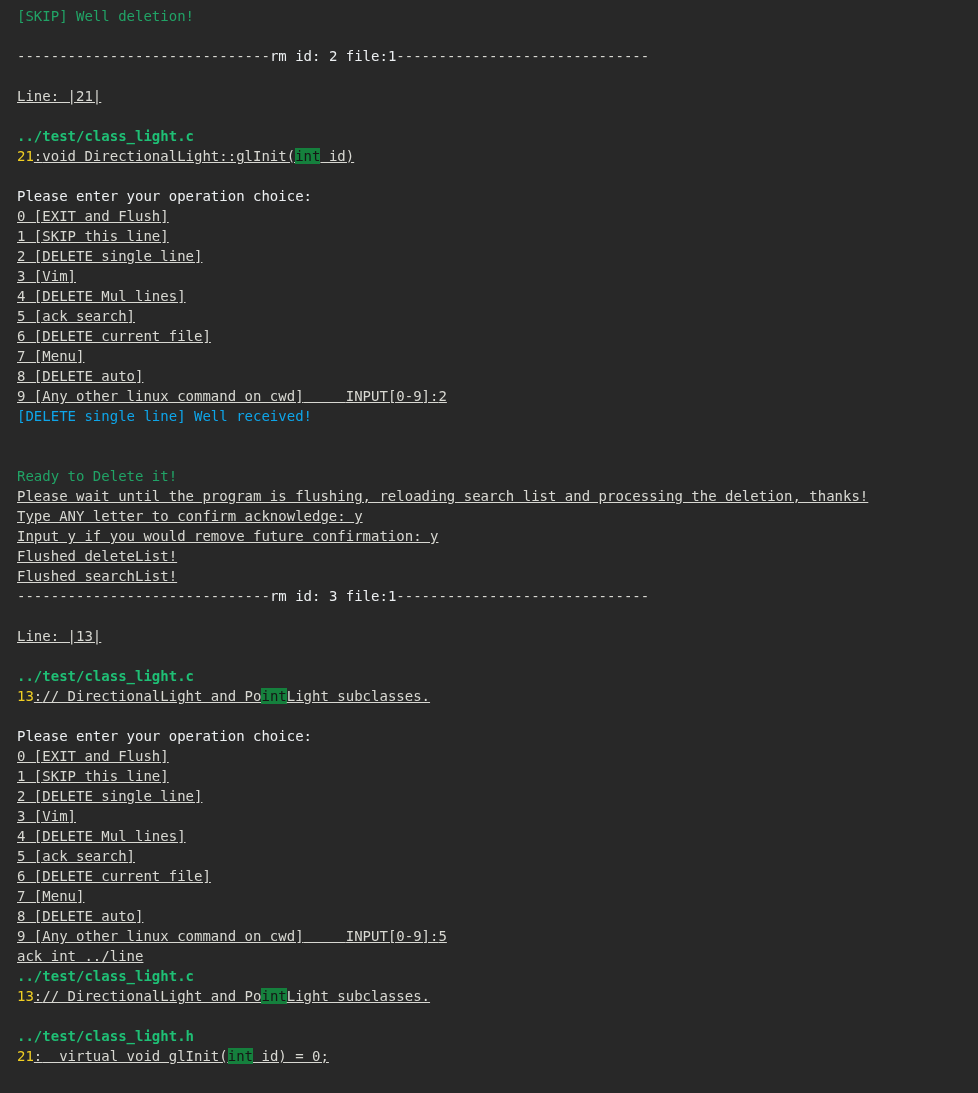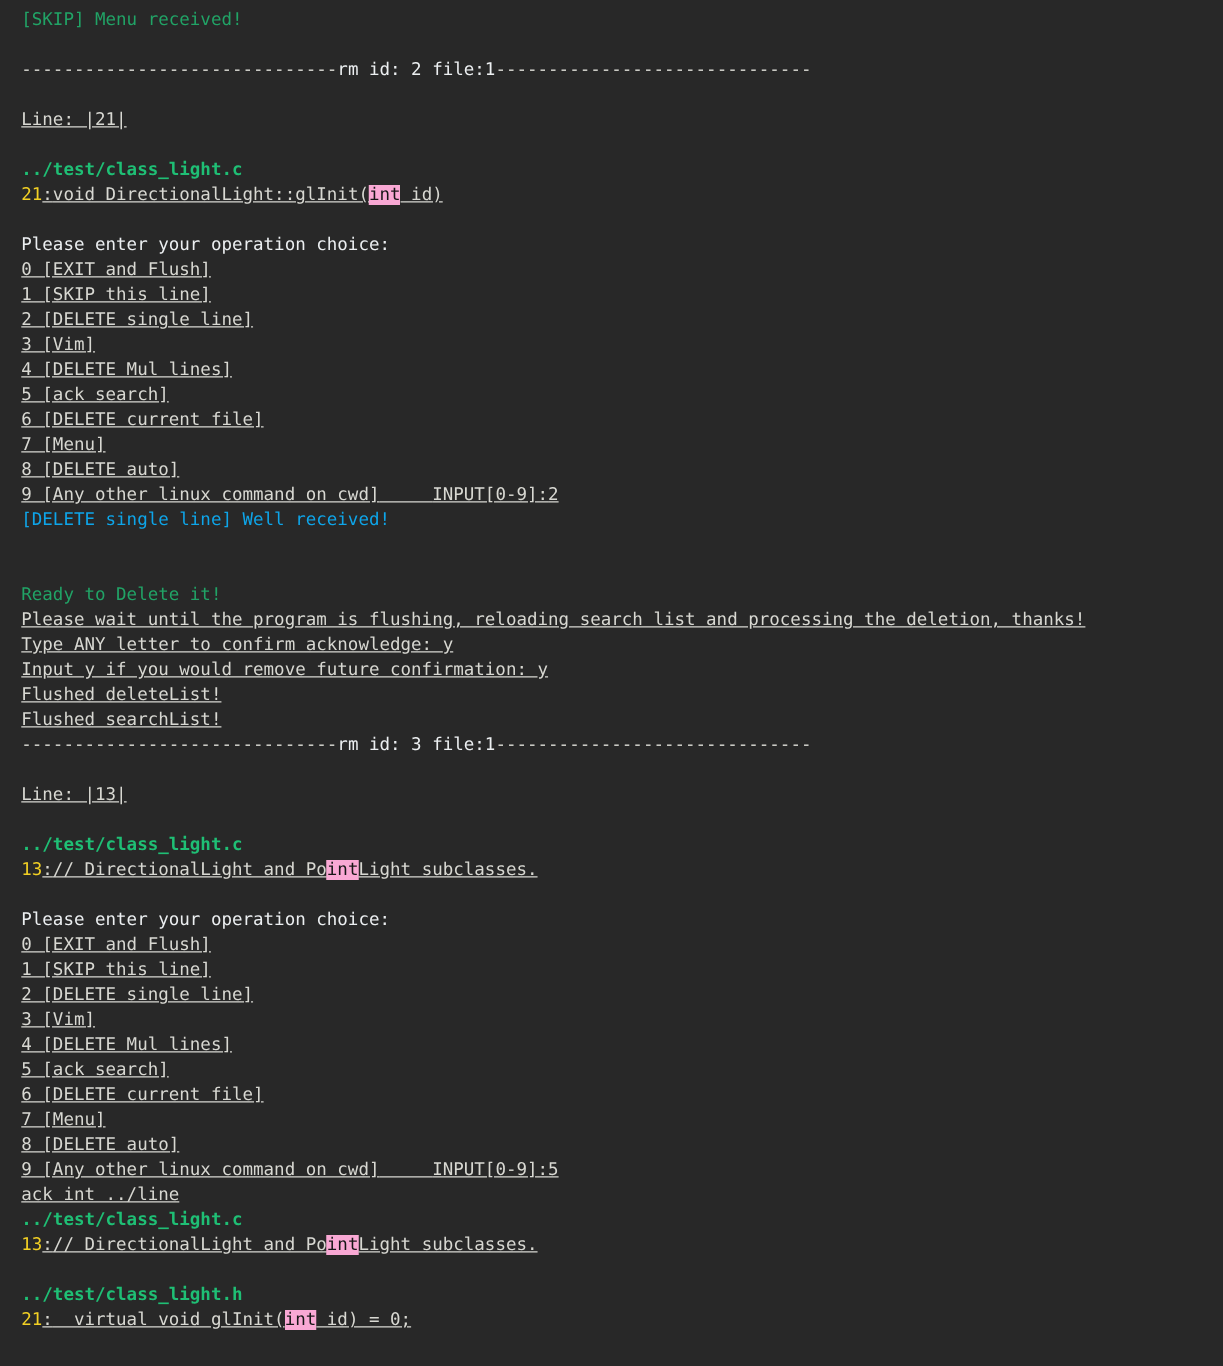--- a/index.html
+++ b/index.html
@@ -35,30 +35,30 @@
   }
   
   .c-green   { color: #21a366; }
   .c-green-b { color: #1fbf75; font-weight: bold; }
   .c-white   { color: #d8d8d2; text-decoration: underline; }
   .c-white-b { color: #eceff1; font-weight: normal; text-align: center; }
   .c-red     { color: #0ea5e9; }
   .c-yellow-b{ color: #f2d024; font-weight: normal; }
   .c-dash    { color: #d8d8d2; }
   .hl {
-    background: #f9a8d4;
+    background: #15803d;
     color: #161616;
   }
 </style>
 </head>
 <body>
 
 <div id="terminal">
 
-  <div class="line"><span class="c-green">[SKIP] Menu received!</span></div>
+  <div class="line"><span class="c-green">[SKIP] Well deletion!</span></div>
 
   <div class="line blank">&nbsp;</div>
 
   <div class="line"><span class="c-dash">------------------------------</span><span class="c-white-b">rm id: 2 file:1</span><span class="c-dash">------------------------------</span></div>
 
   <div class="line blank">&nbsp;</div>
 
   <div class="line"><span class="c-white">Line: |21|</span></div>
 
   <div class="line blank">&nbsp;</div>

